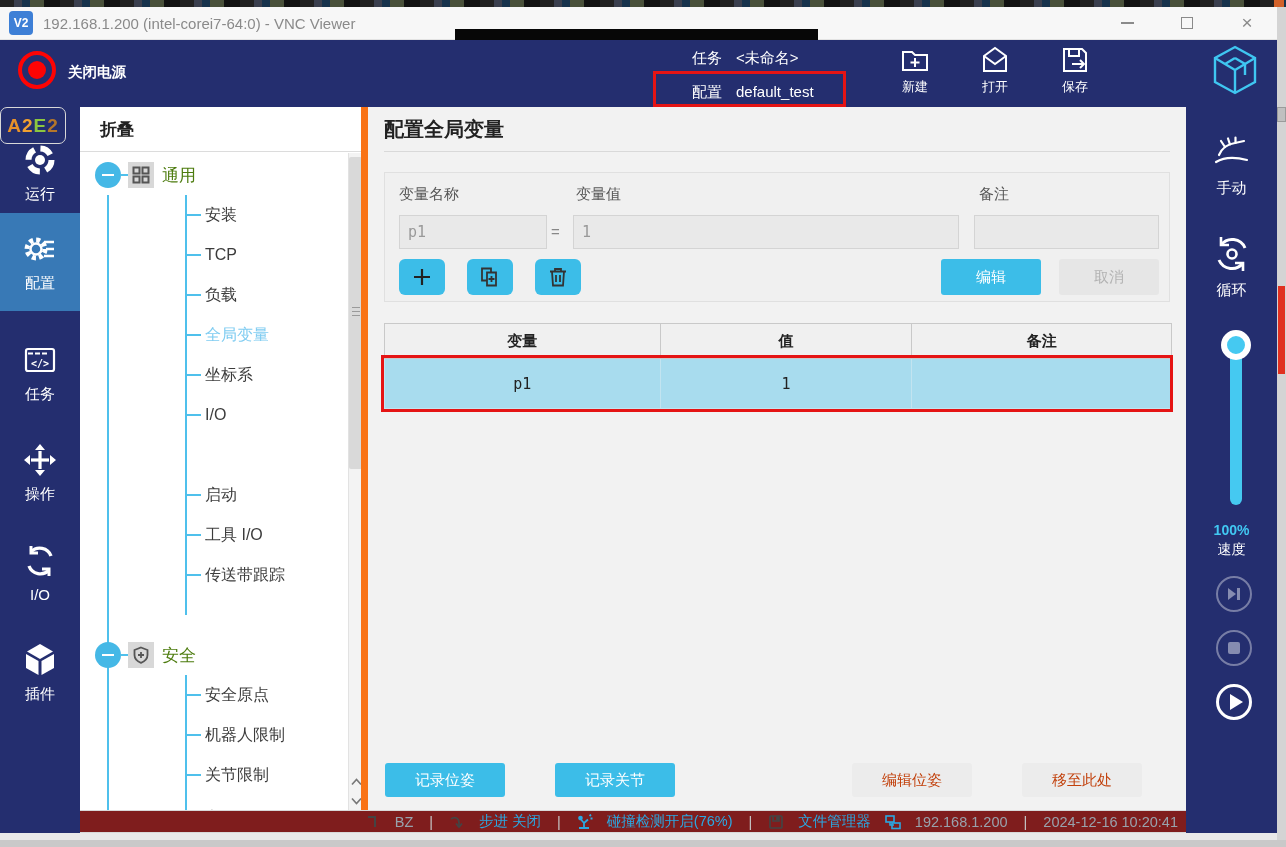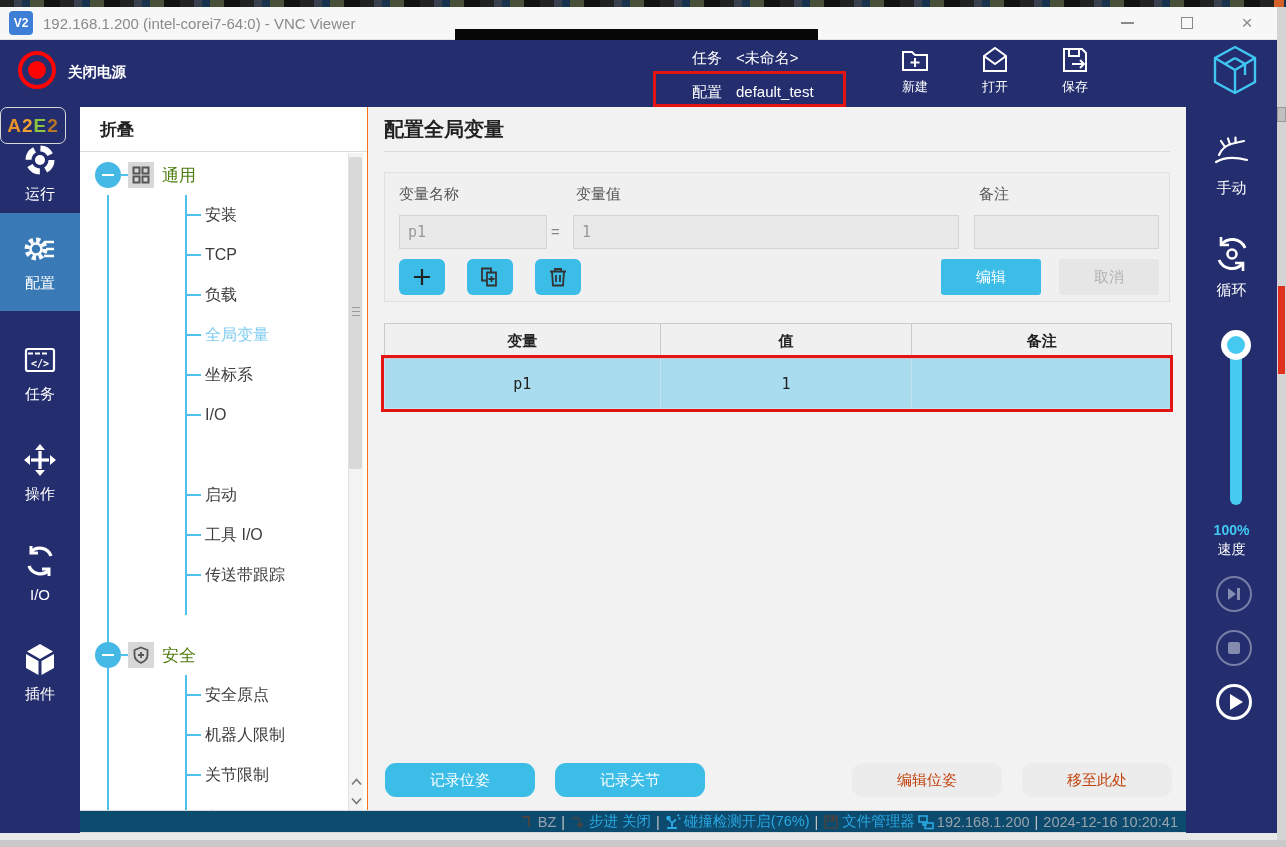--- a/index.html
+++ b/index.html
@@ -40,21 +40,21 @@
   #lsidebar { left:0; top:107px; width:80px; height:733px; background:#242e6f; }
   .nav-item { position:absolute; left:0; width:80px; height:96px; display:flex; flex-direction:column; align-items:center; justify-content:center; color:#fff; }
   .nav-item span { font-size:15px; margin-top:7px; }
   .nav-item.active { background:#3879b6; }
   .nav-item svg { width:36px; height:36px; }
   #badge { left:7px; top:690px; width:66px; height:37px; border:1.5px solid #d8d8d8; border-radius:7px;
     display:flex; align-items:center; justify-content:center; font-size:19px; font-weight:bold; letter-spacing:1px; }
   #badge .c1{color:#e8922a;} #badge .c2{color:#f0a030;} #badge .c3{color:#8cc63f;} #badge .c4{color:#b5762a;}
 
   
-  #treepanel { left:80px; top:107px; width:288px; height:703px; background:#fff; border-right:1px solid #f97316; overflow:hidden; }
+  #treepanel { left:80px; top:107px; width:288px; height:703px; background:#fff; border-right:7px solid #f97316; overflow:hidden; }
   #tree-header { position:absolute; left:0; top:0; width:100%; height:45px; border-bottom:1px solid #dcdcdc;
     font-size:17px; font-weight:bold; color:#222; line-height:45px; padding-left:20px; }
   .vline { position:absolute; width:2px; background:#4fc0ec; }
   .tree-root { position:absolute; left:0; height:30px; display:flex; align-items:center; }
   .minus-circle { position:absolute; left:15px; width:26px; height:26px; border-radius:50%; background:#45b8e6; color:#fff;
     display:flex; align-items:center; justify-content:center; }
   .minus-circle i { width:12px; height:0; border-top:2.5px solid #fff; }
   .root-tick { position:absolute; left:41px; top:14px; width:7px; height:2px; background:#4fc0ec; }
   .root-icon { position:absolute; left:48px; top:2px; width:26px; height:26px; background:#d8d8d8; display:flex; align-items:center; justify-content:center; }
   .root-label { position:absolute; left:82px; font-size:17px; color:#4d7c0f;font-family:Liberation Mono, monospace; }
@@ -84,21 +84,21 @@
     display:flex; align-items:center; justify-content:center; }
   #btn-edit { left:556px; background:#3cbde8; color:#fff; }
   #btn-cancel { left:674px; background:#e6e6e6; color:#b2b2b2; }
 
   #var-table { position:absolute; left:16px; top:216px; width:788px; border-collapse:collapse; }
   #var-table th { height:35px; background:#f0f0f0; border:1px solid #c9c9c9; font-size:15px; color:#222; font-weight:bold; }
   #var-table td { height:50px; background:#a8dcee; border:1px solid #c2e4f0; border-top:none; text-align:center;
     font-family:"DejaVu Sans Mono",monospace; font-size:15px; color:#222; }
   #anno-row { position:absolute; left:13px; top:248px; width:792px; height:57px; border:3px solid #e51414; z-index:9; pointer-events:none; }
 
-  .bot-btn { position:absolute; top:656px; width:150px; height:34px; border-radius:11px; font-size:15px;
+  .bot-btn { position:absolute; top:656px; width:120px; height:34px; border-radius:3px; font-size:15px;
     display:flex; align-items:center; justify-content:center; }
   .bot-cyan { background:#3cbde8; color:#fff; }
   .bot-gray { background:#ececec; color:#c2410c; }
   #btn-rec-pose { left:17px; } #btn-rec-joint { left:187px; }
   #btn-edit-pose { left:484px; } #btn-move-here { left:654px; }
 
   
   #rsidebar { left:1186px; top:107px; width:91px; height:733px; background:#242e6f; }
   .r-item { position:absolute; left:0; width:91px; display:flex; flex-direction:column; align-items:center; color:#fff; }
   .r-item svg { width:42px; height:42px; } .r-item span { font-size:15px; margin-top:6px; }
@@ -109,23 +109,23 @@
   #speed-lab { color:#fff; font-size:14px; margin-top:3px; }
   .circ-btn { position:absolute; left:30px; width:36px; height:36px; border-radius:50%;
     display:flex; align-items:center; justify-content:center; }
   .circ-dim { border:2px solid rgba(255,255,255,.38); }
   #btn-skip { top:469px; } #btn-stop { top:523px; }
   #btn-play { top:577px; border:3px solid #fff; }
   #btn-stop i { width:12px; height:12px; border-radius:2px; background:rgba(255,255,255,.45); }
   #btn-play i { width:0; height:0; border-left:13px solid #fff; border-top:8px solid transparent; border-bottom:8px solid transparent; margin-left:4px; }
 
   
-  #statusbar { left:80px; top:810px; width:1106px; height:23px; background:#0c4a6e;
+  #statusbar { left:80px; top:810px; width:1106px; height:23px; background:#7f1d1d;
     border-top:1px solid #d8d8d8; border-bottom:1px solid #d8d8d8;
-    display:flex; align-items:center; justify-content:flex-end; padding-right:8px; gap:3px; font-size:14.5px; white-space:nowrap; }
+    display:flex; align-items:center; justify-content:flex-end; padding-right:8px; gap:14px; font-size:14.5px; white-space:nowrap; }
   .sb-gray { color:#98a2ac; } .sb-cyan { color:#2ba8e2; } .sb-sep { color:#c5c5c5; margin:0 2px; }
   .sb-icon { display:flex; align-items:center; } .sb-icon svg { width:16px; height:16px; }
   #bottom-strip { left:0; top:833px; width:1277px; height:7px; background:#e9e9e9; }
   #desktop-bottom { left:0; top:840px; width:1286px; height:7px; background:#c9c9c9; }
 
   
   #right-strip { left:1277px; top:7px; width:9px; height:833px; background:#d4d4d4; }
   #right-widget { left:1277px; top:107px; width:9px; height:15px; background:#c0c0c0; border:1px solid #9b9b9b; }
   #right-redbar { left:1278px; top:286px; width:7px; height:88px; background:#e03020; }
 </style>

